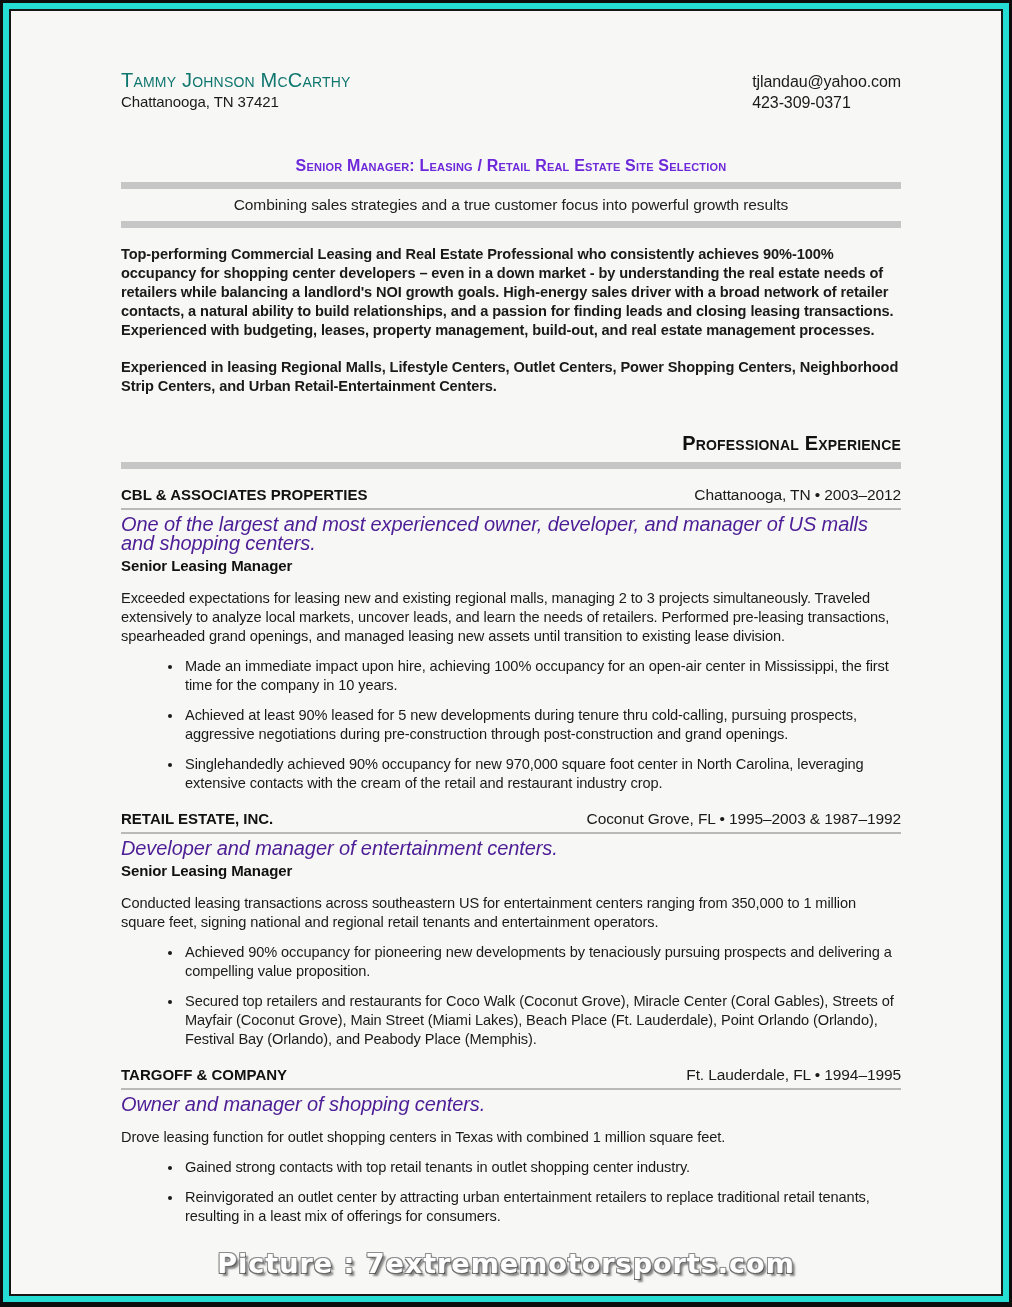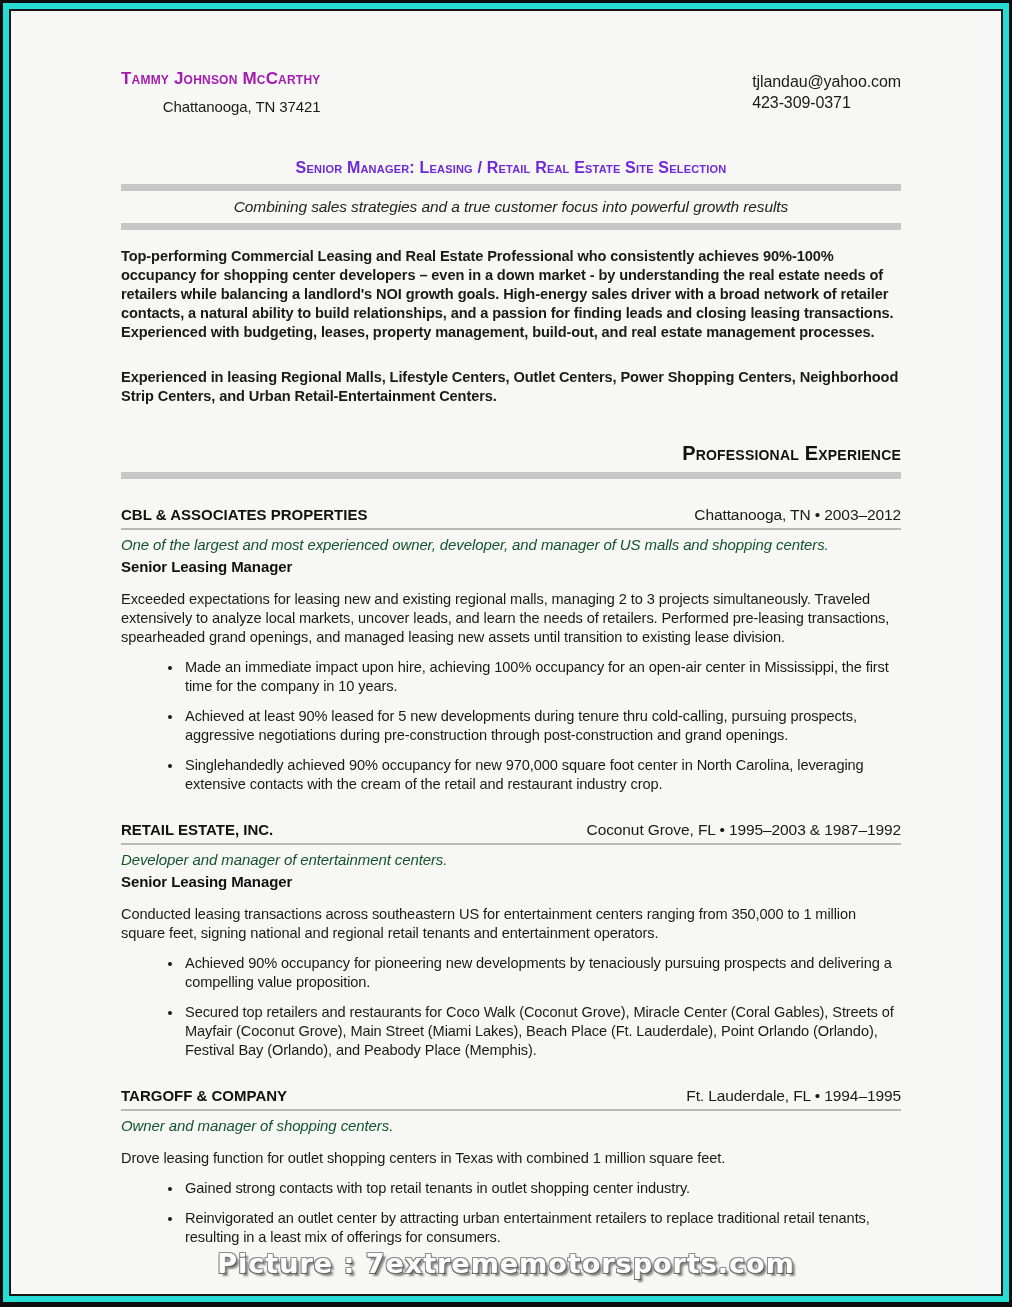--- a/index.html
+++ b/index.html
@@ -25,55 +25,55 @@
     width: 100%; height: 100%;
     background: #f7f7f6;
     padding: 58px 100px 0 110px;
     overflow: hidden;
     letter-spacing: -0.1px;
   }
 
   
   .head { display: flex; justify-content: space-between; align-items: flex-start; }
   .name {
-    font-size: 17px; font-weight: 700;
+    font-size: 20px; font-weight: 400;
     font-variant: small-caps; letter-spacing: 0.2px;
-    color: #a21caf;
+    color: #0f766e;
   }
-  .loc { font-size: 15px; margin-top: 9px; text-align: right; }
+  .loc { font-size: 15px; margin-top: 1px; }
   .head-right { text-align: left; font-size: 16px; line-height: 21px; padding-top: 2px; }
 
   
   .titleblock { margin-top: 44px; text-align: center; }
   .doc-title {
     font-size: 16px; font-weight: 700;
     font-variant: small-caps; letter-spacing: 0.2px; color: #6d28d9;
   }
   .bar { height: 7px; background: #c6c6c6; margin-top: 7px; }
-  .tagline { font-size: 15.5px; font-style: italic; margin-top: 7px; color: #222; }
+  .tagline { font-size: 15.5px; margin-top: 7px; color: #222; }
 
   
   .bodytext { font-size: 14.6px; line-height: 19px; }
   .summary { margin-top: 17px; font-weight: bold; }
-  .summary p + p { margin-top: 26px; }
+  .summary p + p { margin-top: 18px; }
 
   
   .exp-head { margin-top: 36px; text-align: right; }
   .exp-title {
     font-size: 20px; font-weight: 700;
     font-variant: small-caps; letter-spacing: 0.2px; color: #111;
   }
-  .job { margin-top: 26px; }
+  .job { margin-top: 16px; }
   .job-head {
     display: flex; justify-content: space-between; align-items: baseline;
     border-bottom: 2px solid #b9b9b9; padding-bottom: 4px;
   }
   .company { font-size: 15px; font-weight: 700; letter-spacing: 0; color: #111; }
   .dates { font-size: 15.5px; }
-  .jobdesc { font-size: 15px; font-style: italic; margin-top: 5px; color: #14532d; }
+  .jobdesc { font-size: 20px; font-style: italic; margin-top: 5px; color: #4c1d95; }
   .jobtitle { font-size: 15px; font-weight: 700; margin-top: 3px; color: #111; }
   .jobpara { margin-top: 14px; }
   .job ul { margin-top: 11px; padding-left: 62px; }
   .job li { margin-bottom: 11px; padding-left: 2px; }
   .job li:last-child { margin-bottom: 0; }
 
   
   .watermark {
     position: absolute;
     left: 50%; bottom: 28px;

